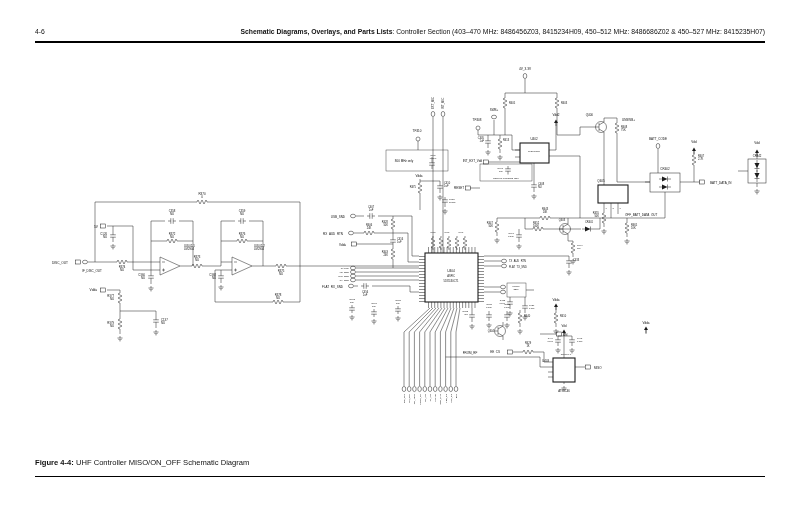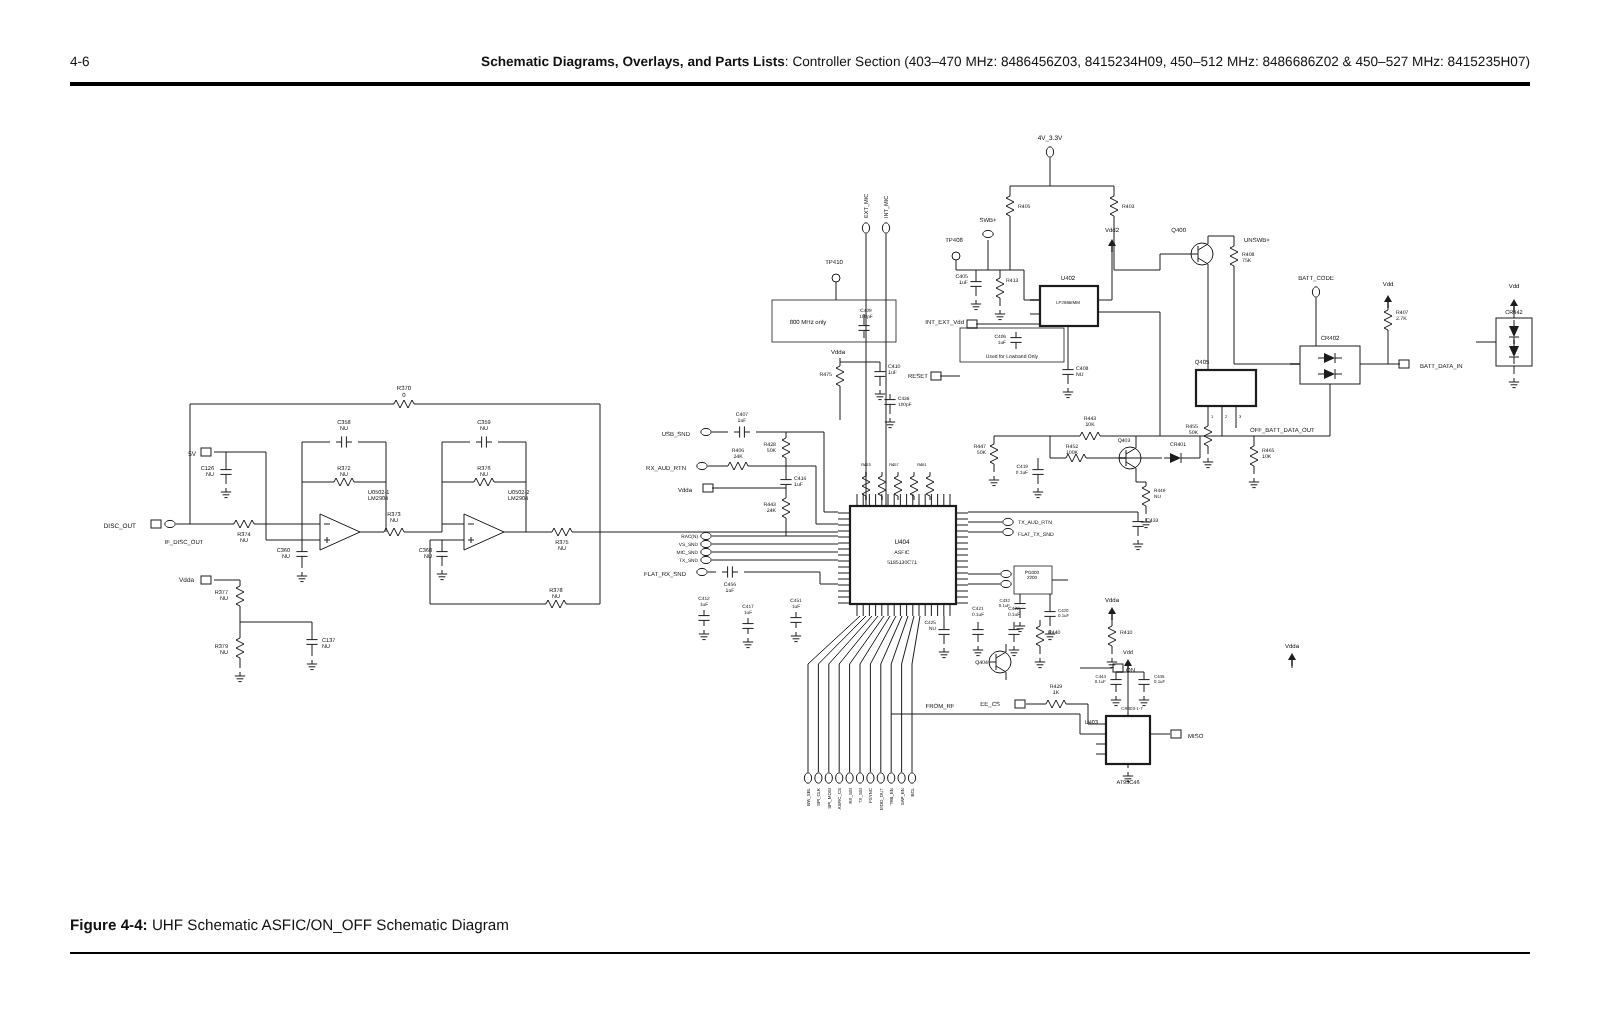--- a/index.html
+++ b/index.html
@@ -567,15 +567,15 @@
       <text x="509" y="262" font-size="2.6" text-anchor="start"><tspan x="509" dy="0">TX_AUD_RTN</tspan></text>
       <text x="509" y="268" font-size="2.6" text-anchor="start"><tspan x="509" dy="0">FLAT_TX_SND</tspan></text>
       <text x="573" y="261" font-size="2.6" text-anchor="start"><tspan x="573" dy="0">C433</tspan></text>
       <text x="516" y="287" font-size="2.3" text-anchor="middle"><tspan x="516" dy="0">PG000</tspan><tspan x="516" dy="2.6449999999999996">2200</tspan></text>
       <text x="505" y="301" font-size="2.2" text-anchor="end"><tspan x="505" dy="0">C432</tspan><tspan x="505" dy="2.53">0.1uF</tspan></text>
       <text x="529" y="306" font-size="2.2" text-anchor="start"><tspan x="529" dy="0">C420</tspan><tspan x="529" dy="2.53">0.1uF</tspan></text>
     </g>
 </svg>
 
 <div class="cap">
-  <b>Figure 4-4:</b><span> UHF Schematic ASFIC/ON_OFF Schematic Diagram</span>
+  <b>Figure 4-4:</b><span> UHF Controller MISO/ON_OFF Schematic Diagram</span>
 </div>
 <div class="botline"></div>
 
 </body></html>

